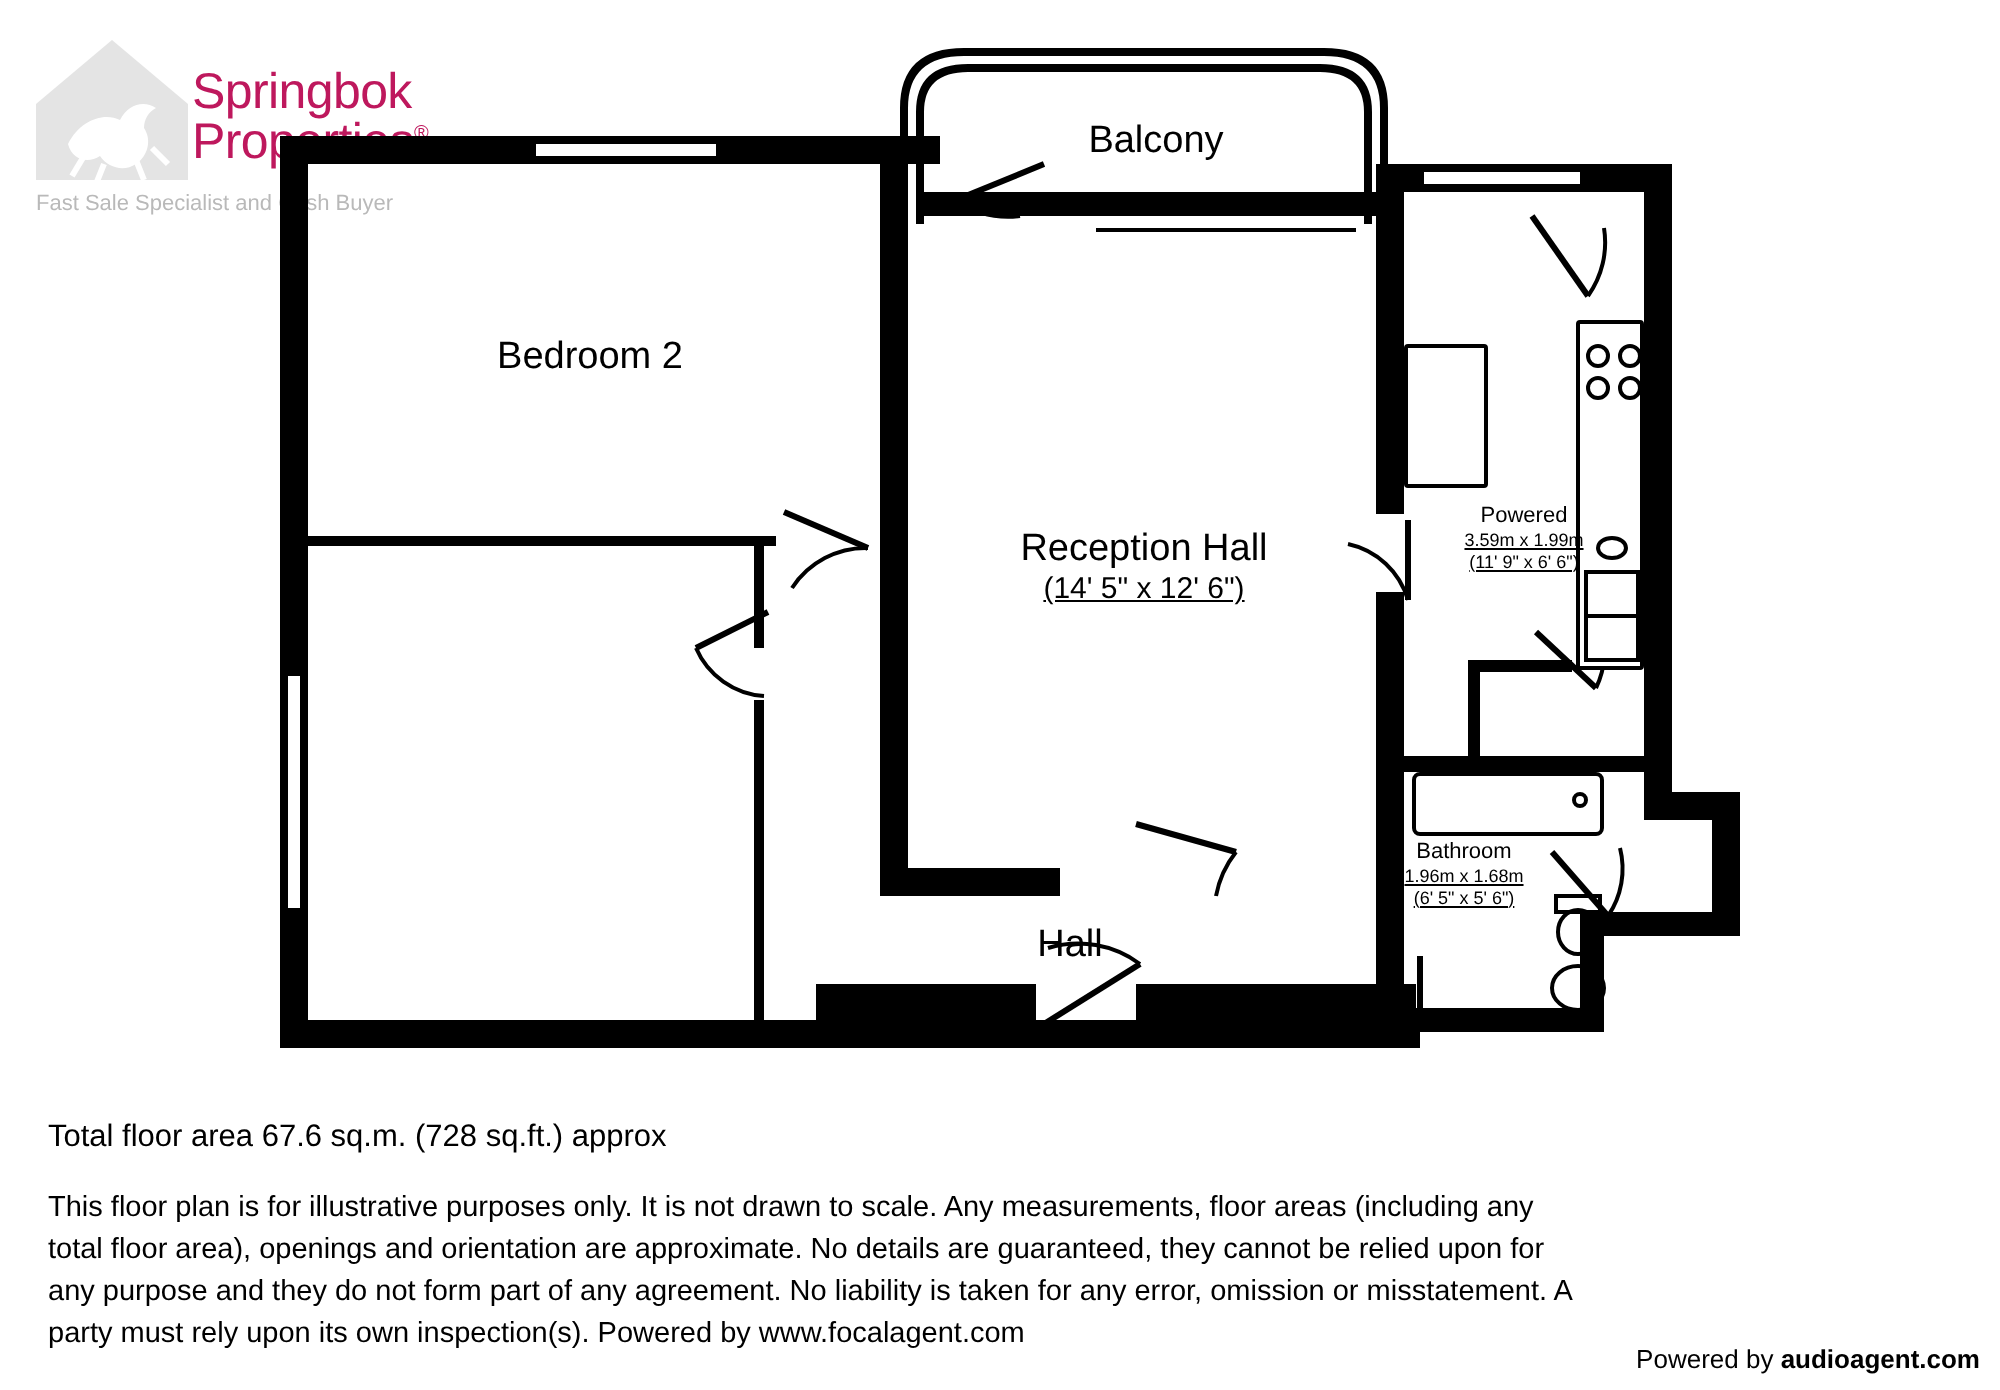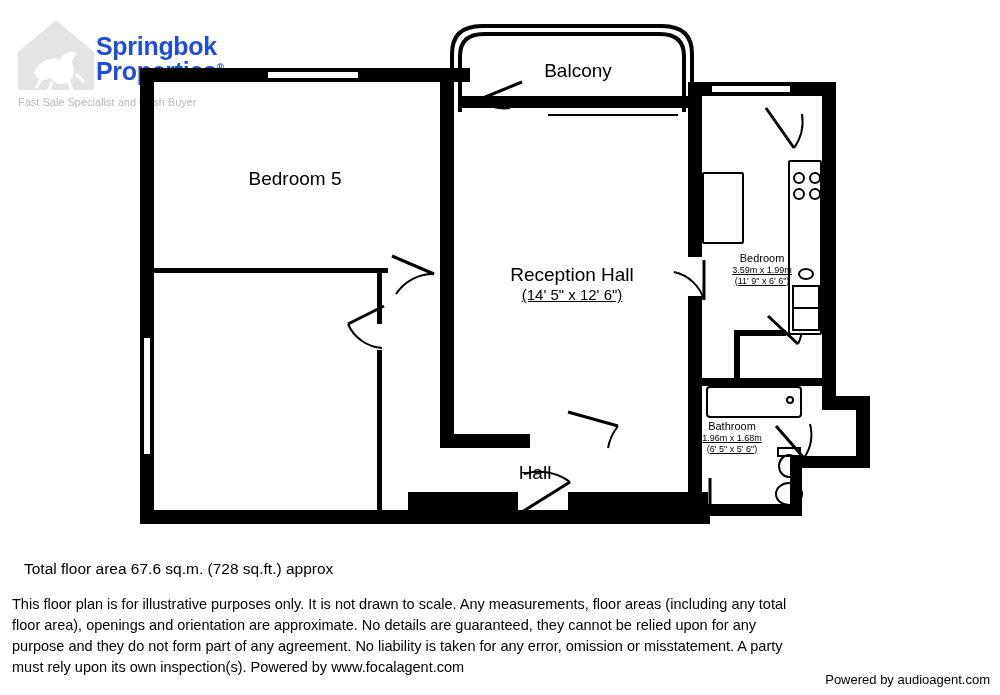--- a/index.html
+++ b/index.html
@@ -59,22 +59,22 @@
     left: 8px;
     top: 8px;
     width: 230px;
     height: 96px;
   }
   .logo-text {
     position: absolute;
     left: 88px;
     top: 26px;
     font-size: 25px;
-    font-weight: bold;
-    color: #1d4ed8;
+    font-weight: normal;
+    color: #be185d;
     line-height: 1.0;
     letter-spacing: -0.3px;
   }
   .logo-sub {
     position: absolute;
     left: 10px;
     top: 88px;
     font-size: 11px;
     color: #b9b9b9;
   }
@@ -88,29 +88,29 @@
     top: 560px;
     width: 790px;
   }
   .total-area {
     font-size: 15.5px;
     margin: 0 0 16px 12px;
   }
   .disclaimer {
     font-size: 14.5px;
     line-height: 1.45;
-    margin: 0;
+    margin: 12px;
   }
   .powered {
     position: absolute;
     right: 10px;
     top: 672px;
     font-size: 13px;
   }
-  .powered b { font-weight: normal; }
+  .powered b { font-weight: bold; }
   .fixture {
     position: absolute;
     box-sizing: border-box;
     border: 2px solid #000;
     background: #ffffff;
     border-radius: 2px;
   }
   .circle {
     position: absolute;
     box-sizing: border-box;
@@ -253,39 +253,39 @@
   <div class="circle" style="left:786px; top:396px; width:8px; height:8px;"></div>
   <svg style="position:absolute; left:772px; top:446px; width:34px; height:34px;">
     <rect x="6" y="2" width="22" height="8" fill="none" stroke="#000" stroke-width="2"></rect>
     <ellipse cx="17" cy="20" rx="10" ry="11" fill="none" stroke="#000" stroke-width="2"></ellipse>
   </svg>
   <svg style="position:absolute; left:772px; top:480px; width:34px; height:28px;">
     <ellipse cx="17" cy="14" rx="13" ry="11" fill="none" stroke="#000" stroke-width="2"></ellipse>
   </svg>
 
   <div class="room-label" style="left:190px; top:168px; width:210px;">
-    <div class="room-name">Bedroom 5</div>
+    <div class="room-name">Bedroom 2</div>
   </div>
 
 
   <div class="room-label" style="left:462px; top:264px; width:220px;">
     <div class="room-name">Reception Hall</div>
     <div class="room-dims">(14' 5" x 12' 6")</div>
   </div>
 
   <div class="room-label" style="left:470px; top:462px; width:130px;">
     <div class="room-name">Hall</div>
   </div>
 
   <div class="room-label" style="left:478px; top:60px; width:200px;">
     <div class="room-name">Balcony</div>
   </div>
 
   <div class="room-label small" style="left:702px; top:252px; width:120px;">
-    <div class="room-name">Bedroom</div>
+    <div class="room-name">Powered</div>
     <div class="room-dims">3.59m x 1.99m</div>
     <div class="room-dims">(11' 9" x 6' 6")</div>
   </div>
 
   <div class="room-label small" style="left:676px; top:420px; width:112px;">
     <div class="room-name">Bathroom</div>
     <div class="room-dims">1.96m x 1.68m</div>
     <div class="room-dims">(6' 5" x 5' 6")</div>
   </div>
 

